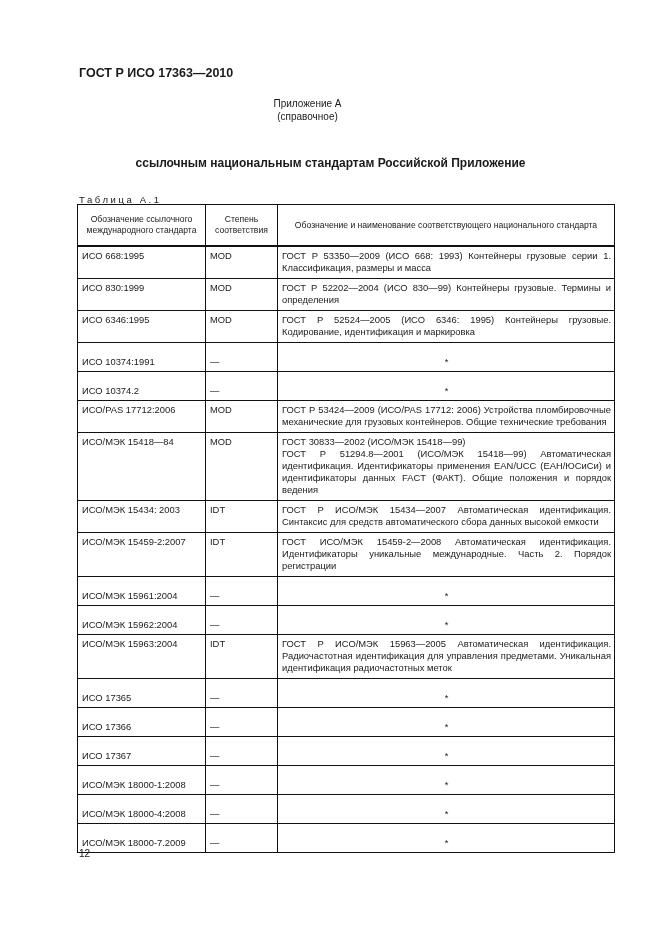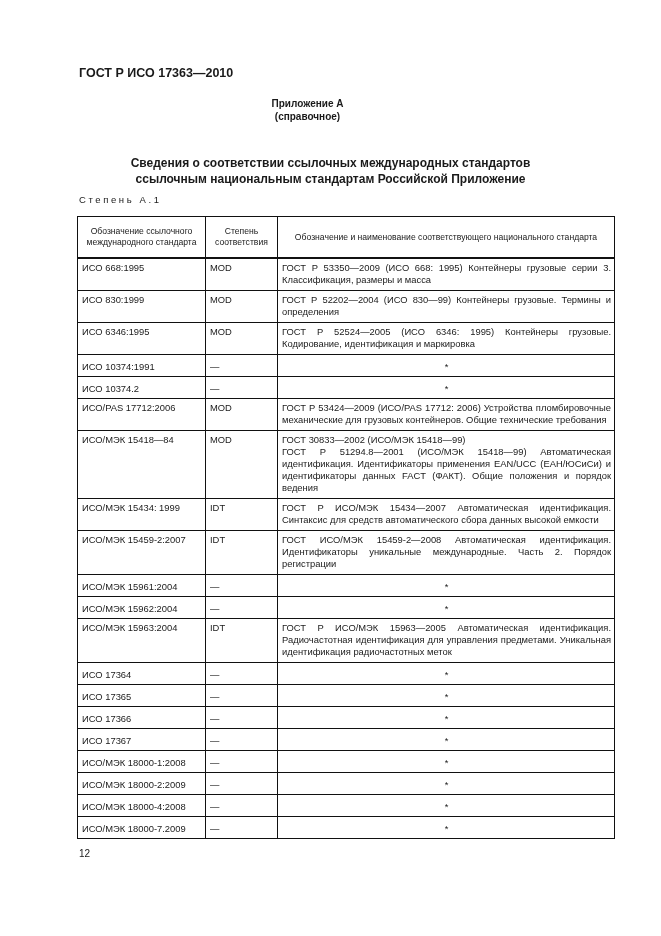--- a/index.html
+++ b/index.html
@@ -1,71 +1,70 @@
 <!DOCTYPE html>
 <html><head>
 <meta charset="utf-8">
 <style>
   html, body { margin: 0; padding: 0; background: #ffffff; }
   body { width: 661px; height: 936px; position: relative; overflow: hidden;
          font-family: "Liberation Sans", sans-serif; color: #1a1a1a; }
   .doc-header { position: absolute; left: 79px; top: 66px; font-size: 12.5px; font-weight: bold; text-align: center; }
   .appendix { position: absolute; left: 0; width: 615px; top: 97px; text-align: center;
-              font-size: 10px; font-weight: bold; line-height: 13px; }
+              font-size: 10px; font-weight: normal; line-height: 13px; }
   .title { position: absolute; left: 0; width: 661px; top: 155px; text-align: center;
            font-size: 12px; font-weight: bold; line-height: 16px; }
   .table-caption { position: absolute; left: 79px; top: 194px; font-size: 9.5px; letter-spacing: 2.6px; }
-  table.ref { position: absolute; left: 77px; top: 216px; width: 537px;
+  table.ref { position: absolute; left: 77px; top: 204px; width: 537px;
               border-collapse: collapse; font-size: 9.4px; line-height: 12px; table-layout: fixed; }
   table.ref td, table.ref th { border: 1px solid #111; vertical-align: top; padding: 3px 3px 4px 4px; }
   table.ref th { font-weight: normal; font-size: 8.6px; line-height: 11px; text-align: center;
                  vertical-align: middle; height: 34px; padding: 3px 3px;
                  border-bottom: 2px solid #111; }
   table.ref td.deg { text-align: left; }
   table.ref td.nat { text-align: justify; }
   table.ref td.nat.star { text-align: center; }
-  table.ref tr.single td { padding-top: 6px; padding-bottom: 3px; height: 12px; }
+  table.ref tr.single td { padding-top: 13px; padding-bottom: 3px; height: 12px; }
   col.c1 { width: 128px; } col.c2 { width: 72px; } col.c3 { width: 337px; }
   .page-num { position: absolute; left: 79px; top: 848px; font-size: 10px; }
 </style>
 </head>
 <body>
 
 <div class="doc-header">ГОСТ Р ИСО 17363—2010</div>
 
 <div class="appendix">
   <div>Приложение А</div>
   <div>(справочное)</div>
 </div>
 
 <div class="title">
-  <div>Сведения о соответствии ссылочных международных стандартов</div>
   <div>ссылочным национальным стандартам Российской Приложение</div>
 </div>
 
-<div class="table-caption">Степень А.1</div>
+<div class="table-caption">Таблица А.1</div>
 
 <table class="ref">
   <colgroup>
       <col class="c1">
       <col class="c2">
       <col class="c3">
     </colgroup>
   <thead>
     <tr>
       <th>Обозначение ссылочного международного стандарта</th>
       <th>Степень соответствия</th>
       <th>Обозначение и наименование соответствующего национального стандарта</th>
     </tr>
   </thead>
   <tbody id="tbody">
       <tr>
         <td>ИСО 668:1995</td>
         <td class="deg">MOD</td>
-        <td class="nat">ГОСТ Р 53350—2009 (ИСО 668: 1995) Контейнеры грузовые серии 3. Классификация, размеры и масса</td>
+        <td class="nat">ГОСТ Р 53350—2009 (ИСО 668: 1993) Контейнеры грузовые серии 1. Классификация, размеры и масса</td>
       </tr>
       <tr>
         <td>ИСО 830:1999</td>
         <td class="deg">MOD</td>
         <td class="nat">ГОСТ Р 52202—2004 (ИСО 830—99) Контейнеры грузовые. Термины и определения</td>
       </tr>
       <tr>
         <td>ИСО 6346:1995</td>
         <td class="deg">MOD</td>
         <td class="nat">ГОСТ Р 52524—2005 (ИСО 6346: 1995) Контейнеры грузовые. Кодирование, идентификация и маркировка</td>
@@ -87,21 +86,21 @@
       </tr>
       <tr>
         <td>ИСО/МЭК 15418—84</td>
         <td class="deg">MOD</td>
         <td class="nat">
           <div>ГОСТ 30833—2002 (ИСО/МЭК 15418—99)</div>
           <div>ГОСТ Р 51294.8—2001 (ИСО/МЭК 15418—99) Автоматическая идентификация. Идентификаторы применения EAN/UCC (ЕАН/ЮСиСи) и идентификаторы данных FACT (ФАКТ). Общие положения и порядок ведения</div>
         </td>
       </tr>
       <tr>
-        <td>ИСО/МЭК 15434: 1999</td>
+        <td>ИСО/МЭК 15434: 2003</td>
         <td class="deg">IDT</td>
         <td class="nat">ГОСТ Р ИСО/МЭК 15434—2007 Автоматическая идентификация. Синтаксис для средств автоматического сбора данных высокой емкости</td>
       </tr>
       <tr>
         <td>ИСО/МЭК 15459-2:2007</td>
         <td class="deg">IDT</td>
         <td class="nat">ГОСТ ИСО/МЭК 15459-2—2008 Автоматическая идентификация. Идентификаторы уникальные международные. Часть 2. Порядок регистрации</td>
       </tr>
       <tr class="single">
         <td>ИСО/МЭК 15961:2004</td>
@@ -112,50 +111,40 @@
         <td>ИСО/МЭК 15962:2004</td>
         <td class="deg">—</td>
         <td class="nat star">*</td>
       </tr>
       <tr>
         <td>ИСО/МЭК 15963:2004</td>
         <td class="deg">IDT</td>
         <td class="nat">ГОСТ Р ИСО/МЭК 15963—2005 Автоматическая идентификация. Радиочастотная идентификация для управления предметами. Уникальная идентификация радиочастотных меток</td>
       </tr>
       <tr class="single">
-        <td>ИСО 17364</td>
-        <td class="deg">—</td>
-        <td class="nat star">*</td>
-      </tr>
-      <tr class="single">
         <td>ИСО 17365</td>
         <td class="deg">—</td>
         <td class="nat star">*</td>
       </tr>
       <tr class="single">
         <td>ИСО 17366</td>
         <td class="deg">—</td>
         <td class="nat star">*</td>
       </tr>
       <tr class="single">
         <td>ИСО 17367</td>
         <td class="deg">—</td>
         <td class="nat star">*</td>
       </tr>
       <tr class="single">
         <td>ИСО/МЭК 18000-1:2008</td>
         <td class="deg">—</td>
         <td class="nat star">*</td>
       </tr>
       <tr class="single">
-        <td>ИСО/МЭК 18000-2:2009</td>
-        <td class="deg">—</td>
-        <td class="nat star">*</td>
-      </tr>
-      <tr class="single">
         <td>ИСО/МЭК 18000-4:2008</td>
         <td class="deg">—</td>
         <td class="nat star">*</td>
       </tr>
       <tr class="single">
         <td>ИСО/МЭК 18000-7.2009</td>
         <td class="deg">—</td>
         <td class="nat star">*</td>
       </tr>
     </tbody>

